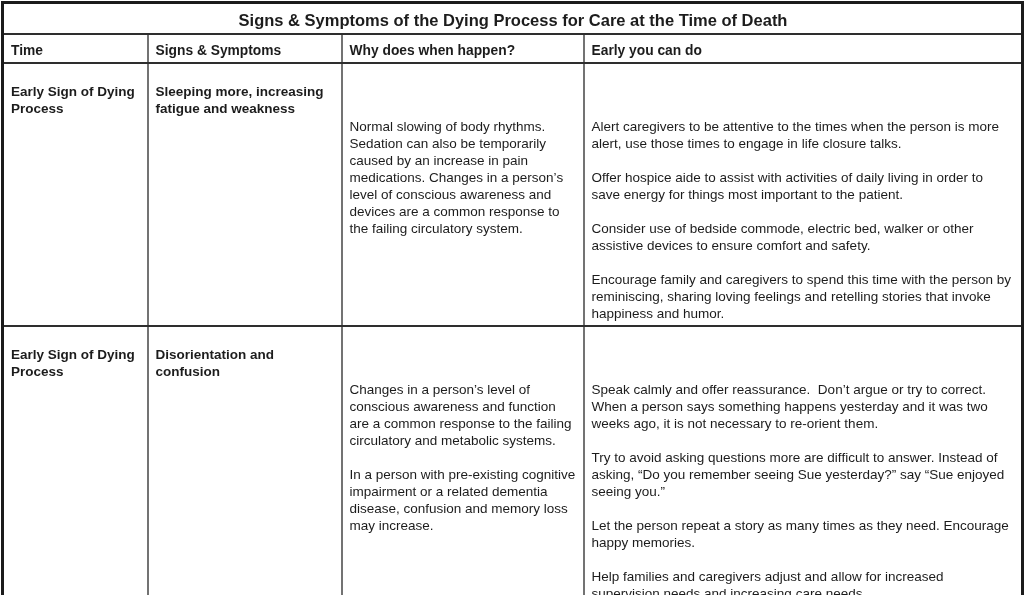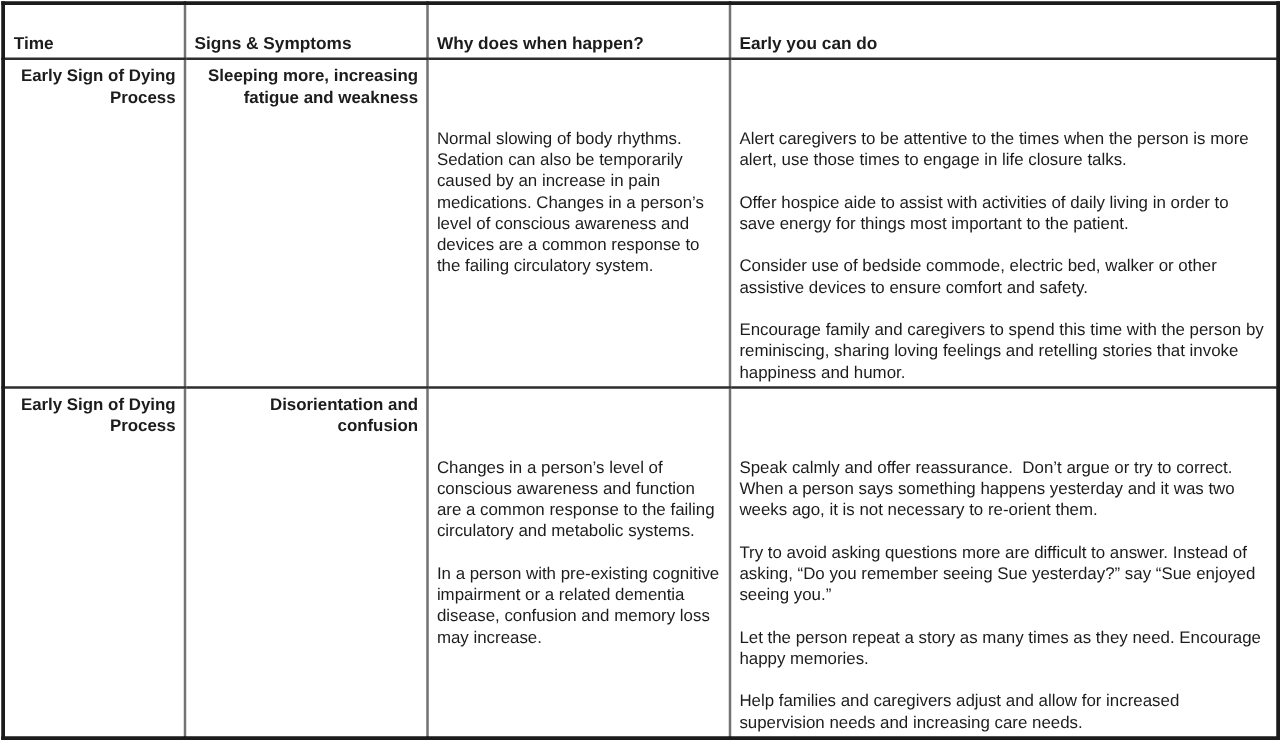--- a/index.html
+++ b/index.html
@@ -39,28 +39,27 @@
     font-weight: bold;
     font-size: 16.5px;
     line-height: 20px;
     padding-top: 6px;
     height: 29px;
   }
   tr.header-row { height: 27px; }
   tr.header-row td {
     font-weight: bold;
     font-size: 13.8px;
-    padding-top: 22px;
+    padding-top: 7px;
   }
   tr.body-row-1 { height: 258px; }
   tr.body-row-2 { height: 265px; }
   td.cell-time, td.cell-signs {
     font-weight: bold;
-    padding-top: 4px;
-    text-align: right;
+    padding-top: 19px;
   }
   td.cell-why, td.cell-actions {
     padding-top: 54px;
   }
   td p {
     margin: 0 0 17px 0;
   }
   td p:last-child { margin-bottom: 0; }
 </style>
 </head>
@@ -68,20 +67,23 @@
 
 <div class="page">
   <table class="doc-table">
     <colgroup>
       <col class="c-time">
       <col class="c-signs">
       <col class="c-why">
       <col class="c-actions">
     </colgroup>
     <tbody>
+      <tr class="title-row">
+        <td class="title-cell" colspan="4">Signs &amp; Symptoms of the Dying Process for Care at the Time of Death</td>
+      </tr>
       <tr class="header-row">
         <td>Time</td>
         <td>Signs &amp; Symptoms</td>
         <td>Why does when happen?</td>
         <td>Early you can do</td>
       </tr>
       <tr class="body-row-1">
         <td class="cell-time">Early Sign of Dying Process</td>
         <td class="cell-signs">Sleeping more, increasing fatigue and weakness</td>
         <td class="cell-why">

